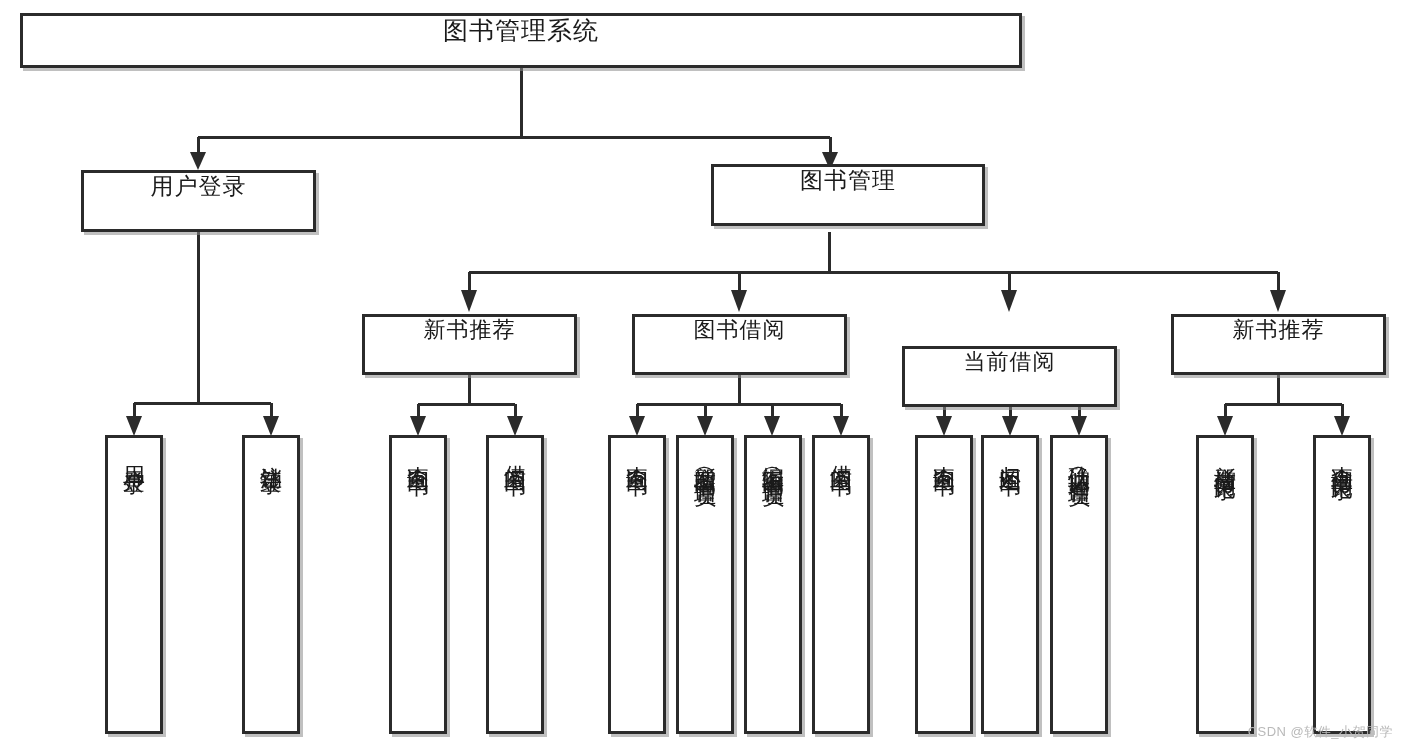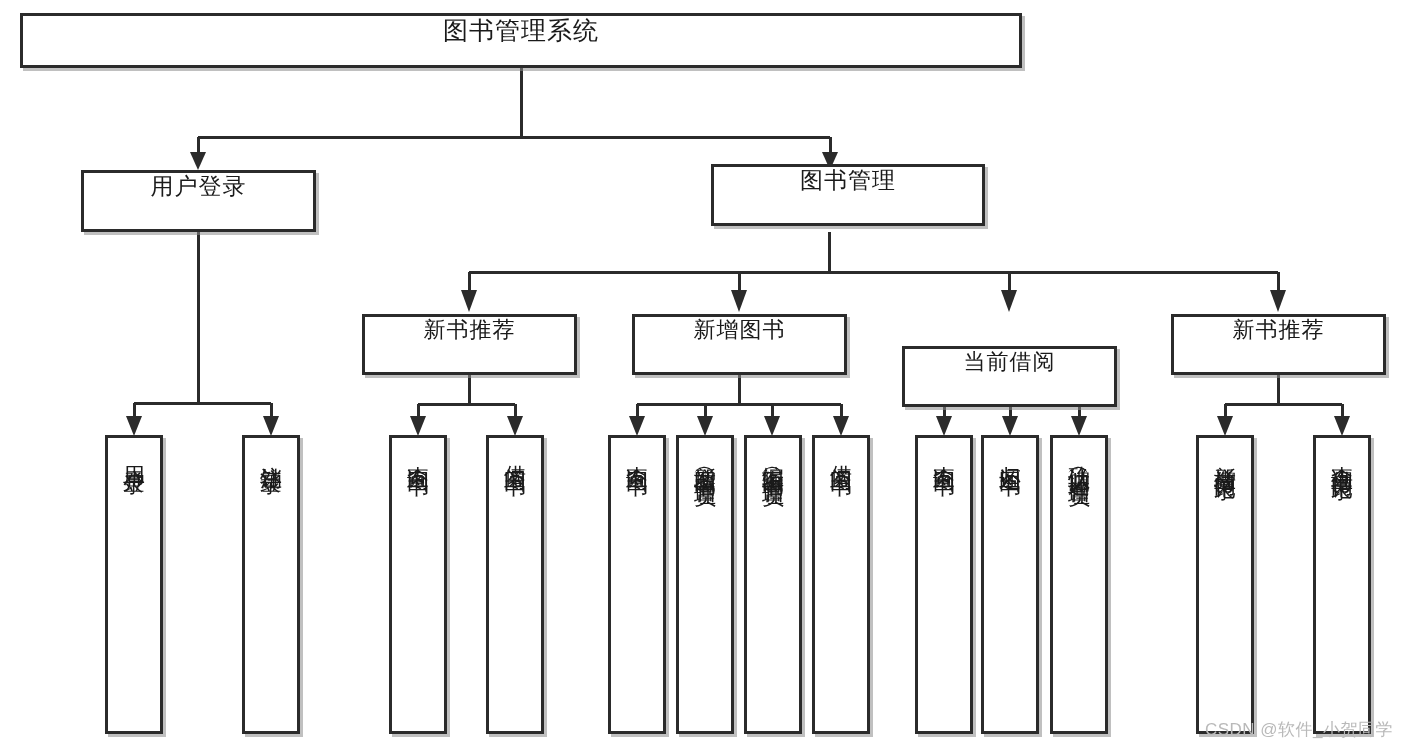--- a/index.html
+++ b/index.html
@@ -67,21 +67,21 @@
     font-size:22px;
     letter-spacing:3px;
     line-height:1;
     margin-top:4px;
   }
   
   #watermark{
     position:absolute;
     right:12px;
     bottom:6px;
-    font-size:17px;
+    font-size:13px;
     color:#b9b9b9;
     letter-spacing:.5px;
     white-space:nowrap;
     user-select:none;
   }
 </style>
 </head>
 <body>
 
 <div id="diagram-root">
@@ -170,21 +170,21 @@
     <span class="label">用户登录</span>
   </div>
   <div class="node level2" style="left:711px; top:164px; width:274px; height:62px;">
     <span class="label">图书管理</span>
   </div>
 
   <div class="node level3" style="left:362px; top:314px; width:215px; height:61px;">
     <span class="label">新书推荐</span>
   </div>
   <div class="node level3" style="left:632px; top:314px; width:215px; height:61px;">
-    <span class="label">新增图书</span>
+    <span class="label">图书借阅</span>
   </div>
   <div class="node level3" style="left:902px; top:314px; width:215px; height:61px;margin-top:32px;">
     <span class="label">当前借阅</span>
   </div>
   <div class="node level3" style="left:1171px; top:314px; width:215px; height:61px;">
     <span class="label">新书推荐</span>
   </div>
 
   <div class="node leaf" style="left:105px; top:435px; width:58px; height:299px;">
     <span class="label">用户登录</span>

